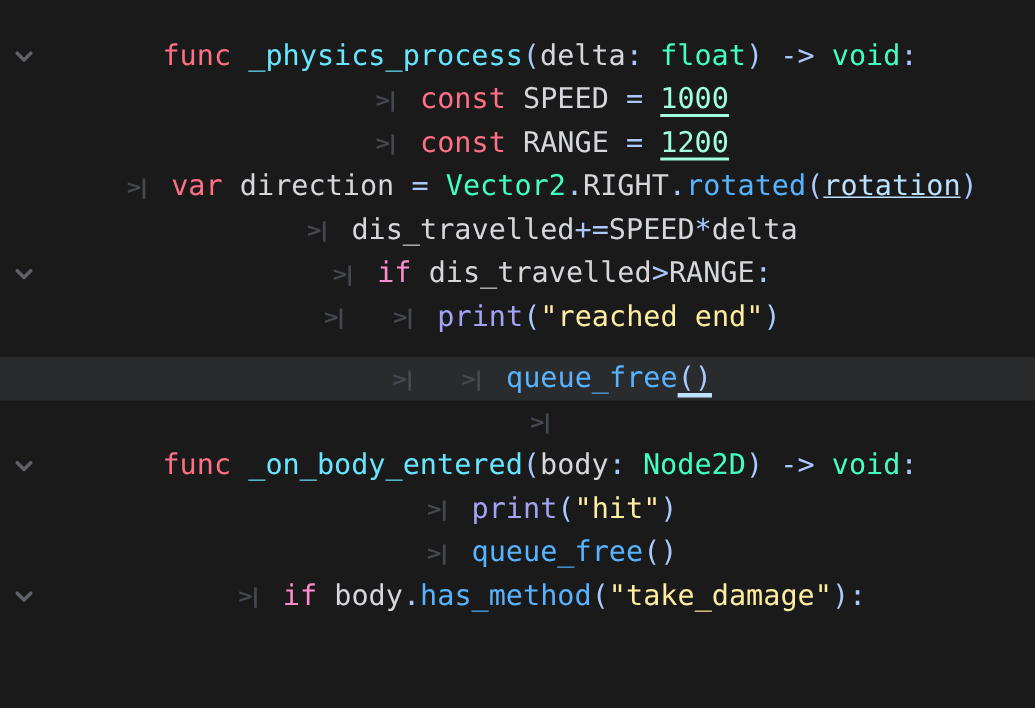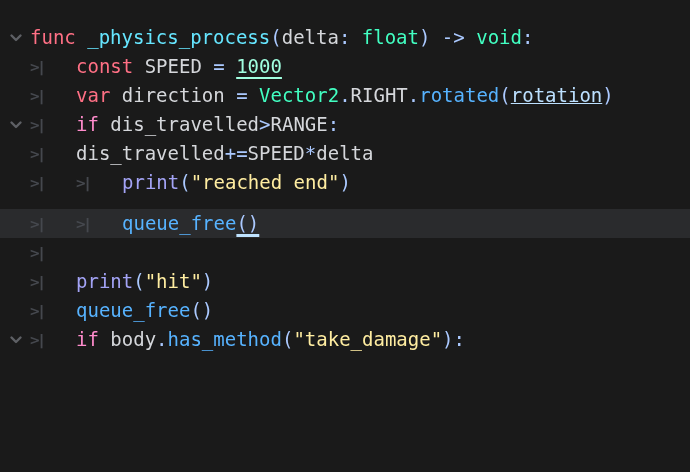--- a/index.html
+++ b/index.html
@@ -9,21 +9,21 @@
     --c-txt:#d5d7db; --c-str:#ffeda1; --c-num:#a1ffe0; --c-caret:#bfe3ff;
     --c-tab:#45484e; --c-fold:#5e6065;
   }
   html,body{margin:0;padding:0;}
   body{
     width:690px;height:472px;overflow:hidden;
     font-family:"DejaVu Sans Mono","Liberation Mono",monospace;
     background:var(--bg);
   }
   .editor{width:690px;height:472px;background:var(--bg);}
-  .code{padding-top:23px;}
+  .code{padding-top:23px;text-align:center;}
   .line{
     height:29px;line-height:29px;font-size:19px;
     white-space:pre;position:relative;padding-left:30px;
   }
   .line.hl{background:var(--hlbg);margin-top:12px;}
   .fold{
     position:absolute;left:6px;top:0;height:29px;width:20px;
     display:inline-flex;align-items:center;justify-content:center;
     color:var(--c-fold);cursor:pointer;
   }
@@ -59,27 +59,31 @@
 </style>
 </head>
 <body>
 
 <div class="editor">
   <div class="code">
       <div class="line"><span class="fold"><svg width="14" height="14" viewBox="0 0 14 14">
             <polyline points="2.5,4.5 7,9 11.5,4.5" fill="none" stroke="currentColor" stroke-width="2.4" stroke-linecap="round" stroke-linejoin="round"></polyline>
           </svg></span><span class="tok kw">func </span><span class="tok fndef">_physics_process</span><span class="tok sym">(</span><span class="tok txt">delta</span><span class="tok sym">: </span><span class="tok type">float</span><span class="tok sym">) -&gt; </span><span class="tok type">void</span><span class="tok sym">:</span></div>
       <div class="line"><span class="tab"><span class="tg">&gt;|</span></span><span class="tok kw">const </span><span class="tok txt">SPEED </span><span class="tok sym">= </span><span class="tok num">1000</span></div>
+      <div class="line"><span class="tab"><span class="tg">&gt;|</span></span><span class="tok kw">const </span><span class="tok txt">RANGE </span><span class="tok sym">= </span><span class="tok num">1200</span></div>
       <div class="line"><span class="tab"><span class="tg">&gt;|</span></span><span class="tok kw">var </span><span class="tok txt">direction </span><span class="tok sym">= </span><span class="tok type">Vector2</span><span class="tok sym">.</span><span class="tok txt">RIGHT</span><span class="tok sym">.</span><span class="tok fn">rotated</span><span class="tok sym">(</span><span class="tok member">rotation</span><span class="tok sym">)</span></div>
+      <div class="line"><span class="tab"><span class="tg">&gt;|</span></span><span class="tok txt">dis_travelled</span><span class="tok sym">+=</span><span class="tok txt">SPEED</span><span class="tok sym">*</span><span class="tok txt">delta</span></div>
       <div class="line"><span class="fold"><svg width="14" height="14" viewBox="0 0 14 14">
             <polyline points="2.5,4.5 7,9 11.5,4.5" fill="none" stroke="currentColor" stroke-width="2.4" stroke-linecap="round" stroke-linejoin="round"></polyline>
           </svg></span><span class="tab"><span class="tg">&gt;|</span></span><span class="tok ctrl">if </span><span class="tok txt">dis_travelled</span><span class="tok sym">&gt;</span><span class="tok txt">RANGE</span><span class="tok sym">:</span></div>
-      <div class="line"><span class="tab"><span class="tg">&gt;|</span></span><span class="tok txt">dis_travelled</span><span class="tok sym">+=</span><span class="tok txt">SPEED</span><span class="tok sym">*</span><span class="tok txt">delta</span></div>
       <div class="line"><span class="tab"><span class="tg">&gt;|</span></span><span class="tab"><span class="tg">&gt;|</span></span><span class="tok gfn">print</span><span class="tok sym">(</span><span class="tok str">"reached end"</span><span class="tok sym">)</span></div>
       <div class="line hl"><span class="tab"><span class="tg">&gt;|</span></span><span class="tab"><span class="tg">&gt;|</span></span><span class="tok fn">queue_free</span><span class="tok caret">()</span></div>
       <div class="line"><span class="tab"><span class="tg">&gt;|</span></span></div>
+      <div class="line"><span class="fold"><svg width="14" height="14" viewBox="0 0 14 14">
+            <polyline points="2.5,4.5 7,9 11.5,4.5" fill="none" stroke="currentColor" stroke-width="2.4" stroke-linecap="round" stroke-linejoin="round"></polyline>
+          </svg></span><span class="tok kw">func </span><span class="tok fndef">_on_body_entered</span><span class="tok sym">(</span><span class="tok txt">body</span><span class="tok sym">: </span><span class="tok type">Node2D</span><span class="tok sym">) -&gt; </span><span class="tok type">void</span><span class="tok sym">:</span></div>
       <div class="line"><span class="tab"><span class="tg">&gt;|</span></span><span class="tok gfn">print</span><span class="tok sym">(</span><span class="tok str">"hit"</span><span class="tok sym">)</span></div>
       <div class="line"><span class="tab"><span class="tg">&gt;|</span></span><span class="tok fn">queue_free</span><span class="tok sym">()</span></div>
       <div class="line"><span class="fold"><svg width="14" height="14" viewBox="0 0 14 14">
             <polyline points="2.5,4.5 7,9 11.5,4.5" fill="none" stroke="currentColor" stroke-width="2.4" stroke-linecap="round" stroke-linejoin="round"></polyline>
           </svg></span><span class="tab"><span class="tg">&gt;|</span></span><span class="tok ctrl">if </span><span class="tok txt">body</span><span class="tok sym">.</span><span class="tok fn">has_method</span><span class="tok sym">(</span><span class="tok str">"take_damage"</span><span class="tok sym">):</span></div>
     </div>
 </div>
 
 </body></html>

